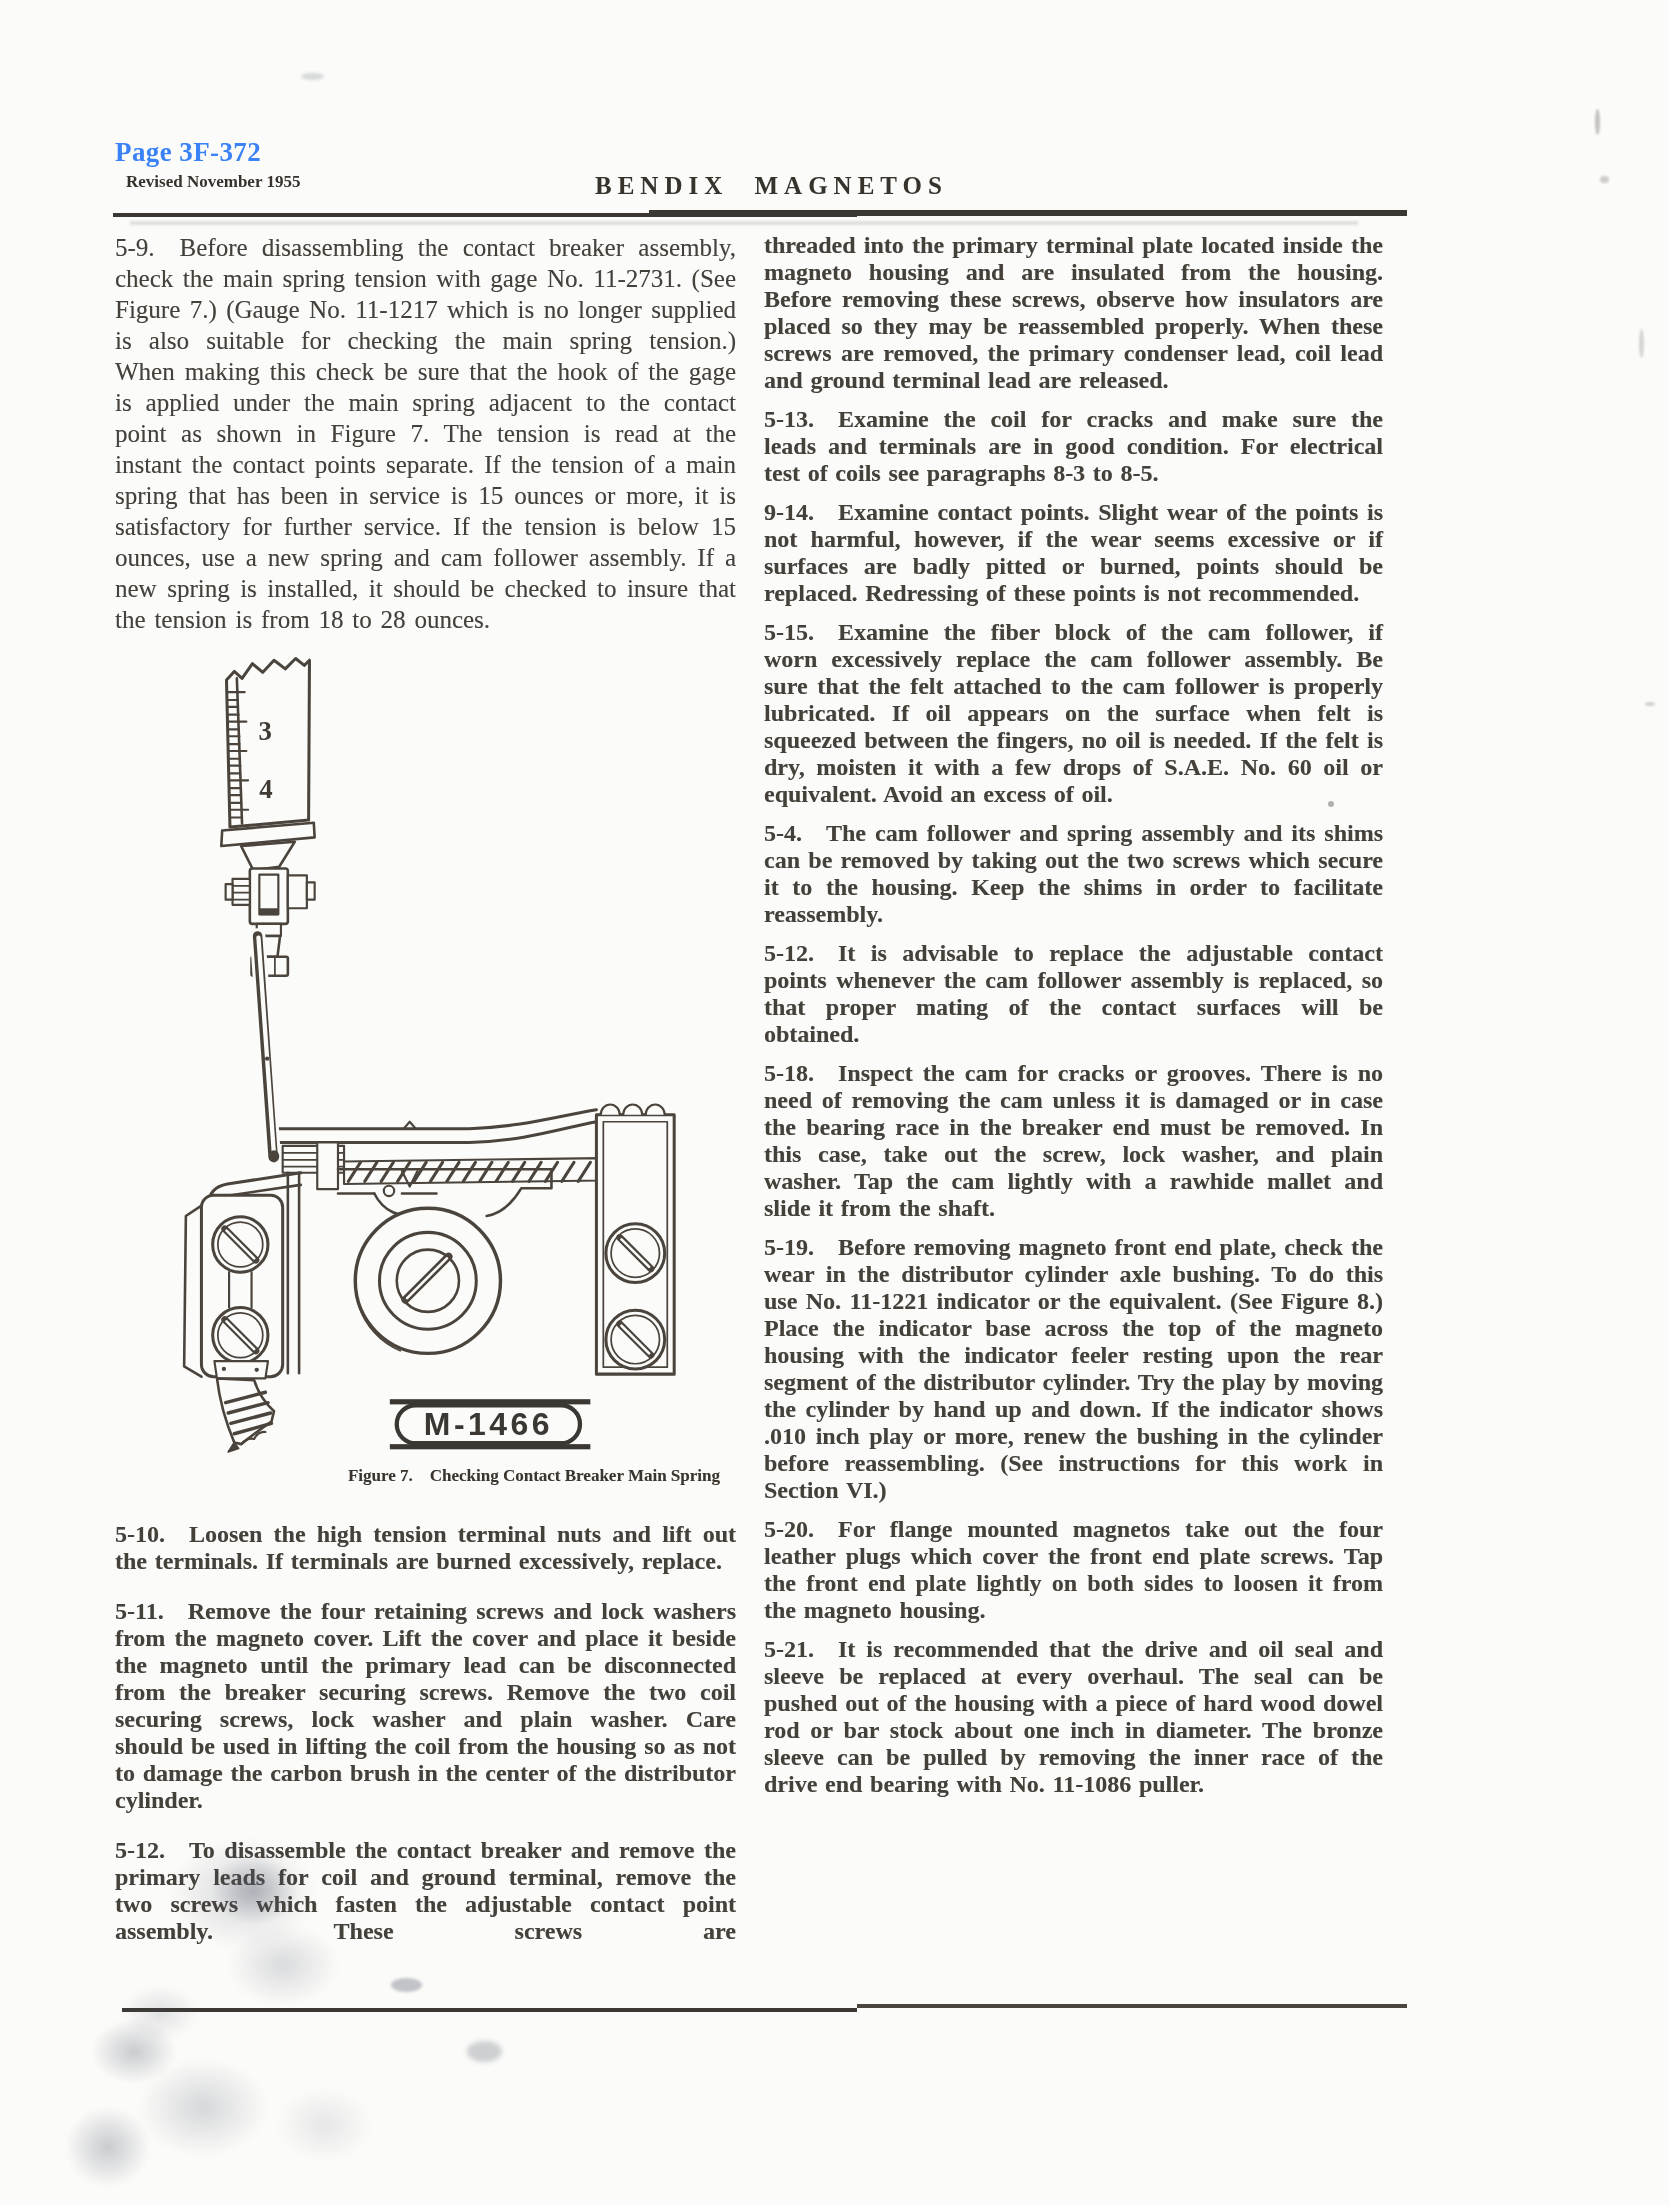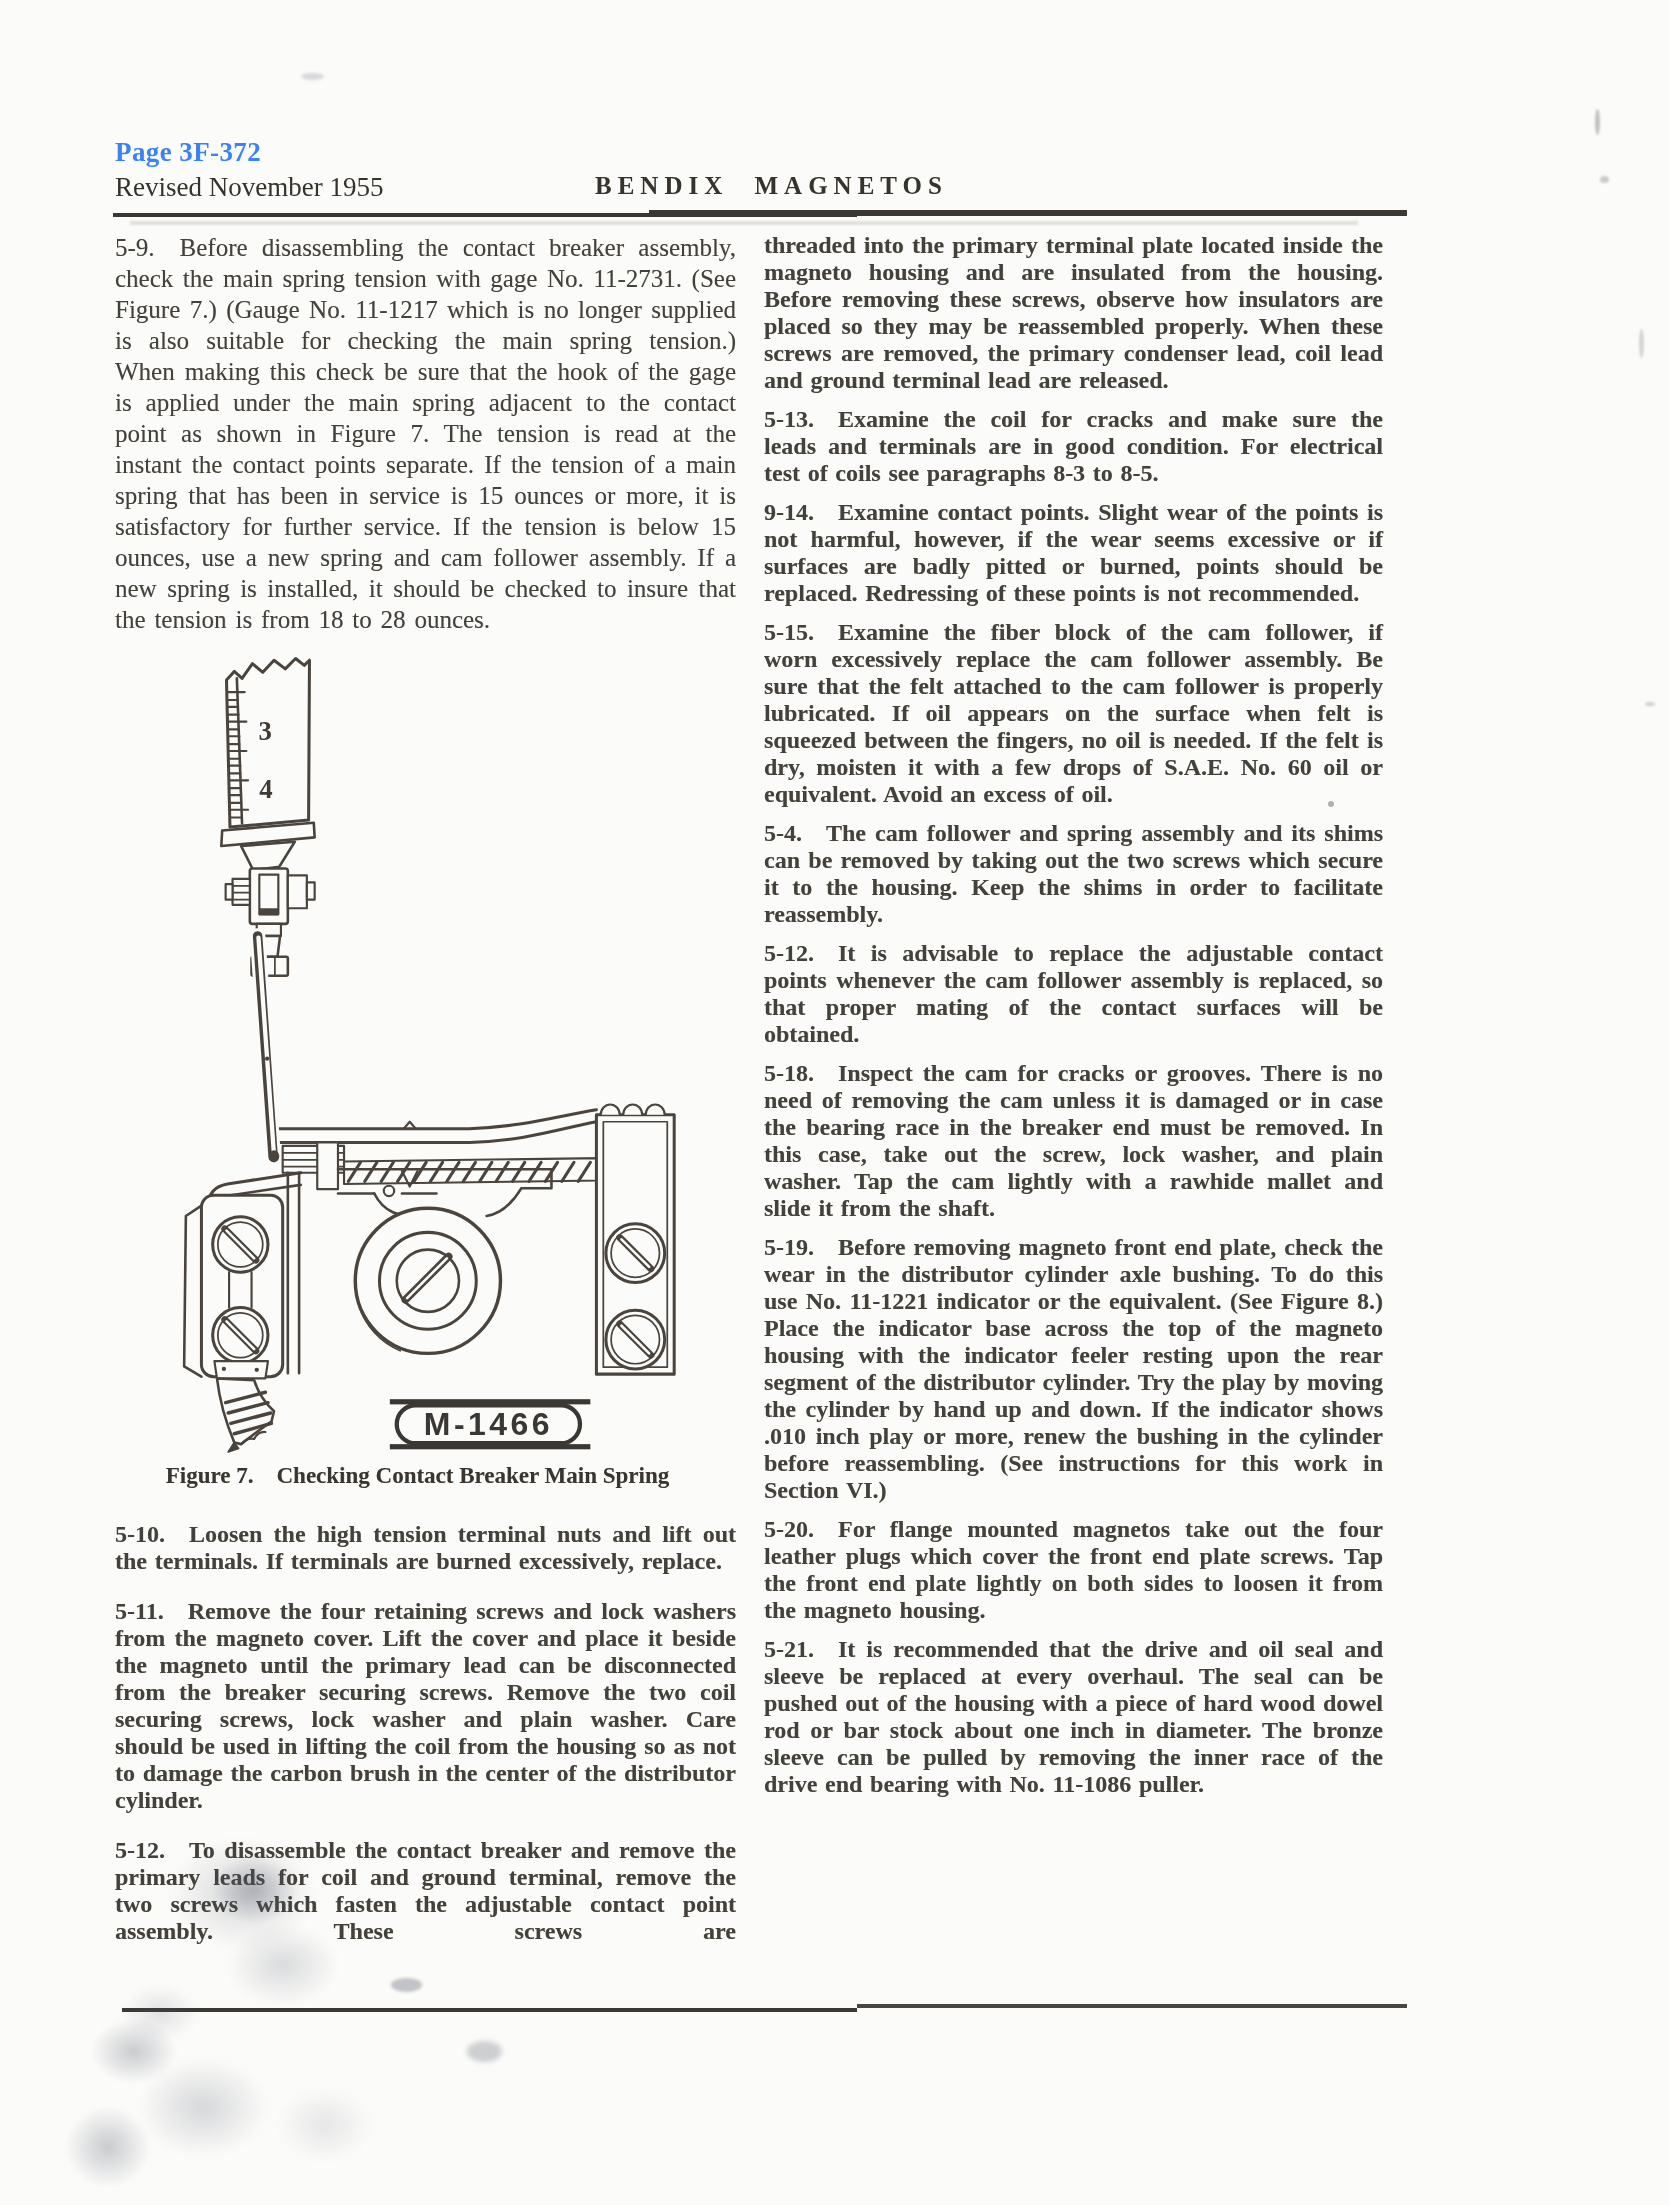--- a/index.html
+++ b/index.html
@@ -1,21 +1,21 @@
 <!DOCTYPE html>
 <html style="font-size:14px"><head>
 <meta charset="utf-8">
 <style>
   html,body{margin:0;padding:0;}
   body{background:#fbfbf9;font-family:"Liberation Serif","DejaVu Serif",serif;}
   .page{position:relative;width:1670px;height:2205px;background:#fbfbf9;overflow:hidden;color:#44403a;}
 
   
   .hdr-pageno{position:absolute;left:115px;top:137px;font-size:27px;font-weight:bold;color:#3b82f6;letter-spacing:0.4px;}
-  .hdr-rev{position:absolute;left:115px;top:172px;font-size:27px;font-weight:normal;color:#36322c;}
+  .hdr-rev{position:absolute;left:126px;top:172px;font-size:17px;font-weight:bold;color:#36322c;}
   .hdr-title{position:absolute;left:595px;top:172px;font-size:25px;font-weight:bold;color:#36322c;letter-spacing:6px;word-spacing:14px;}
   .rule-top-a{position:absolute;left:113px;top:213px;width:744px;height:4.3px;background:#3b3833;}
   .rule-top-b{position:absolute;left:649px;top:210px;width:758px;height:6px;background:#3b3833;}
   .rule-top-ghost{position:absolute;left:130px;top:221px;width:1228px;height:3.5px;background:rgba(59,56,51,.14);filter:blur(0.9px);}
 
   
   .rule-bot-a{position:absolute;left:122px;top:2008px;width:735px;height:4.3px;background:#3b3833;}
   .rule-bot-b{position:absolute;left:857px;top:2004px;width:550px;height:3.5px;background:#4a463f;}
 
   
@@ -26,21 +26,21 @@
   .col-left .lead{font-size:25px;line-height:31px;word-spacing:2.6px;}
   .col-left .small,.col-right p{font-size:24px;line-height:27px;word-spacing:1.7px;font-weight:bold;}
   .col-right p{line-height:27px;margin-bottom:12px;}
   .col-left .small{margin-top:23px;}
   .col-left .first-small{margin-top:31px;}
   .runover{text-align-last:justify;}
 
   
   figure{margin:17.3px 0 0 0;}
   figure svg{display:block;}
-  figcaption{font-size:23px;line-height:29px;font-weight:bold;text-align:center;color:#3a362f;width:605px;text-shadow:0.3px 0.3px 0.4px rgba(68,64,58,.3);}
+  figcaption{font-size:17px;line-height:29px;font-weight:bold;text-align:right;color:#3a362f;width:605px;text-shadow:0.3px 0.3px 0.4px rgba(68,64,58,.3);}
 
   
   .stain{position:absolute;border-radius:50%;pointer-events:none;}
   .speck{position:absolute;border-radius:50%;pointer-events:none;}
 </style>
 </head>
 <body>
 
 <div class="page">
 

